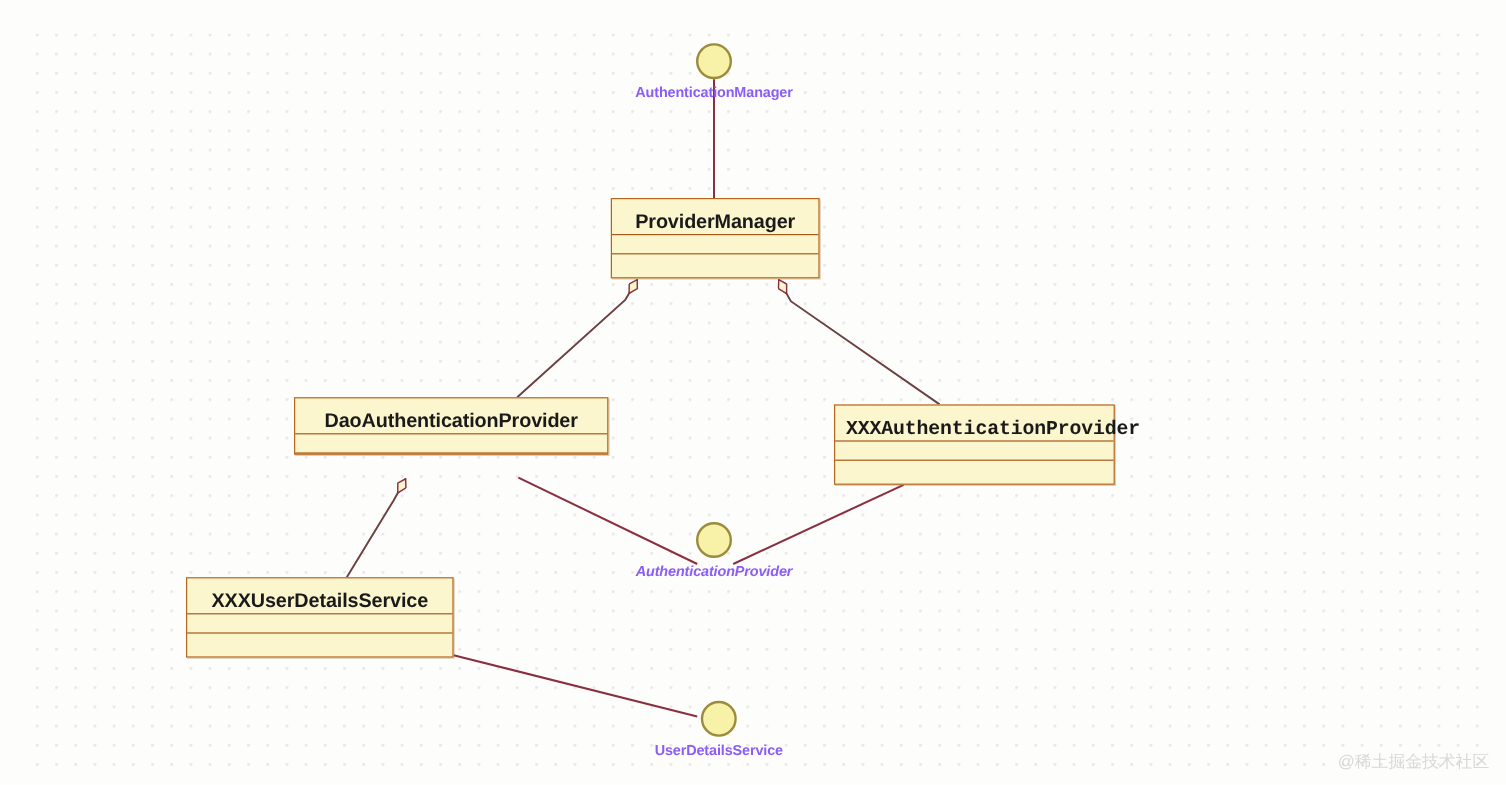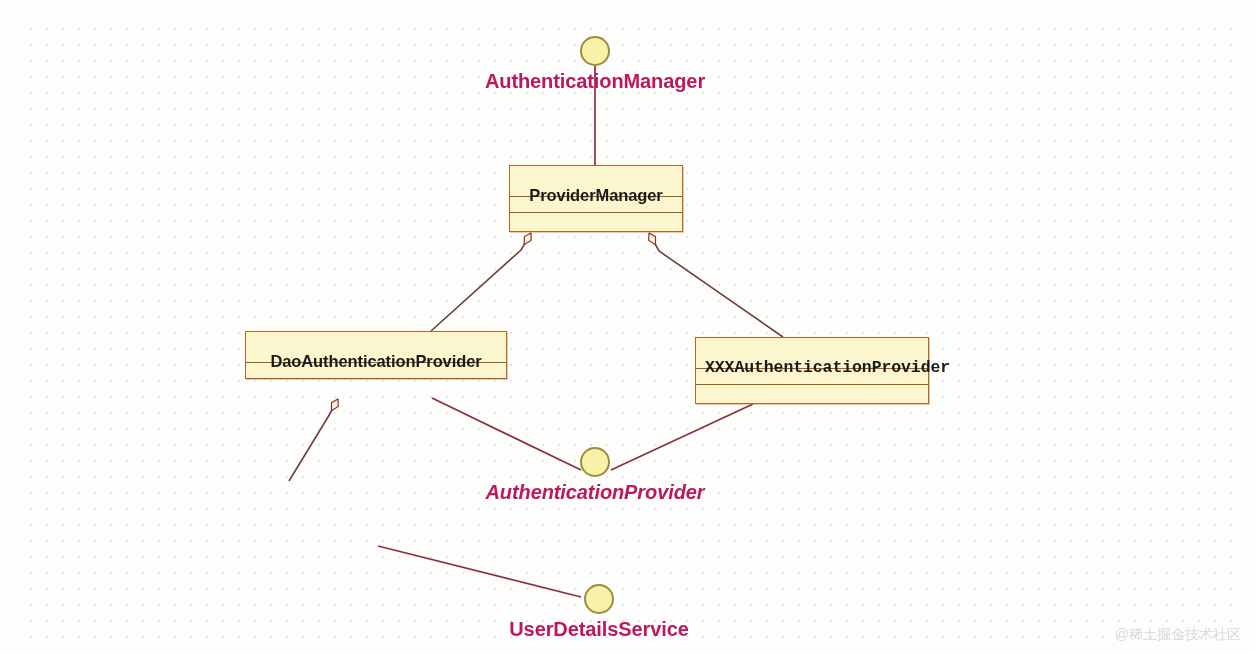--- a/index.html
+++ b/index.html
@@ -45,21 +45,21 @@
     box-sizing: border-box;
     height: 30px;
     line-height: 29px;
     text-align: center;
     font-weight: bold;
     font-size: 16.5px;
     color: #1a1a1a;
     border-bottom: 1.4px solid #a85a1a;
     letter-spacing: -0.1px;
     white-space: nowrap;
-    padding: 15px 9px;
+    padding: 5px 9px;
   }
   .uml-class .attr-row {
     box-sizing: border-box;
     height: 16px;
     border-bottom: 1.4px solid #a85a1a;
   }
   .uml-class .meth-row {
     box-sizing: border-box;
     height: 16px;
   }
@@ -77,22 +77,22 @@
     border: 2px solid #9c8b3c;
     box-sizing: border-box;
   }
   .lollipop .ifname {
     position: absolute;
     top: 34px;
     left: 50%;
     transform: translateX(-50%);
     white-space: nowrap;
     font-weight: bold;
-    font-size: 20px;
-    color: #be185d;
+    font-size: 12px;
+    color: #8b5cf6;
     letter-spacing: -0.1px;
   }
   #watermark {
     position: absolute;
     right: 14px;
     bottom: 10px;
     font-size: 14px;
     color: #d8d8d8;
     font-family: Liberation Sans, sans-serif;
     white-space: nowrap;
@@ -132,21 +132,21 @@
 
      UserDetailsService --&gt;
     <polyline points="378,546 581,597" fill="none" stroke="#8a2f3f" stroke-width="1.7"></polyline>
   </svg>
 
   <div class="lollipop" style="left:580px; top:36px; width:30px; height:30px;">
     <div class="ball"></div>
     <div class="ifname">AuthenticationManager</div>
   </div>
 
-  <div class="lollipop" style="left:580px; top:447px; width:30px; height:30px;font-style:italic;">
+  <div class="lollipop" style="left:580px; top:435px; width:30px; height:30px;font-style:italic;">
     <div class="ball"></div>
     <div class="ifname">AuthenticationProvider</div>
   </div>
 
   <div class="lollipop" style="left:584px; top:584px; width:30px; height:30px;">
     <div class="ball"></div>
     <div class="ifname">UserDetailsService</div>
   </div>
 
   <div class="uml-class" style="left:509px; top:165px; width:174px; height:67px;">
@@ -160,16 +160,21 @@
     <div class="attr-row"></div>
     <div class="meth-row"></div>
   </div>
 
   <div class="uml-class" style="left:695px; top:337px; width:234px; height:67px;font-family:Liberation Mono, monospace;">
     <div class="title-row">XXXAuthenticationProvider</div>
     <div class="attr-row"></div>
     <div class="meth-row"></div>
   </div>
 
+  <div class="uml-class" style="left:155px; top:481px; width:223px; height:67px;">
+    <div class="title-row">XXXUserDetailsService</div>
+    <div class="attr-row"></div>
+    <div class="meth-row"></div>
+  </div>
 
   <div id="watermark">@稀土掘金技术社区</div>
 
 </div>
 
 </body></html>

